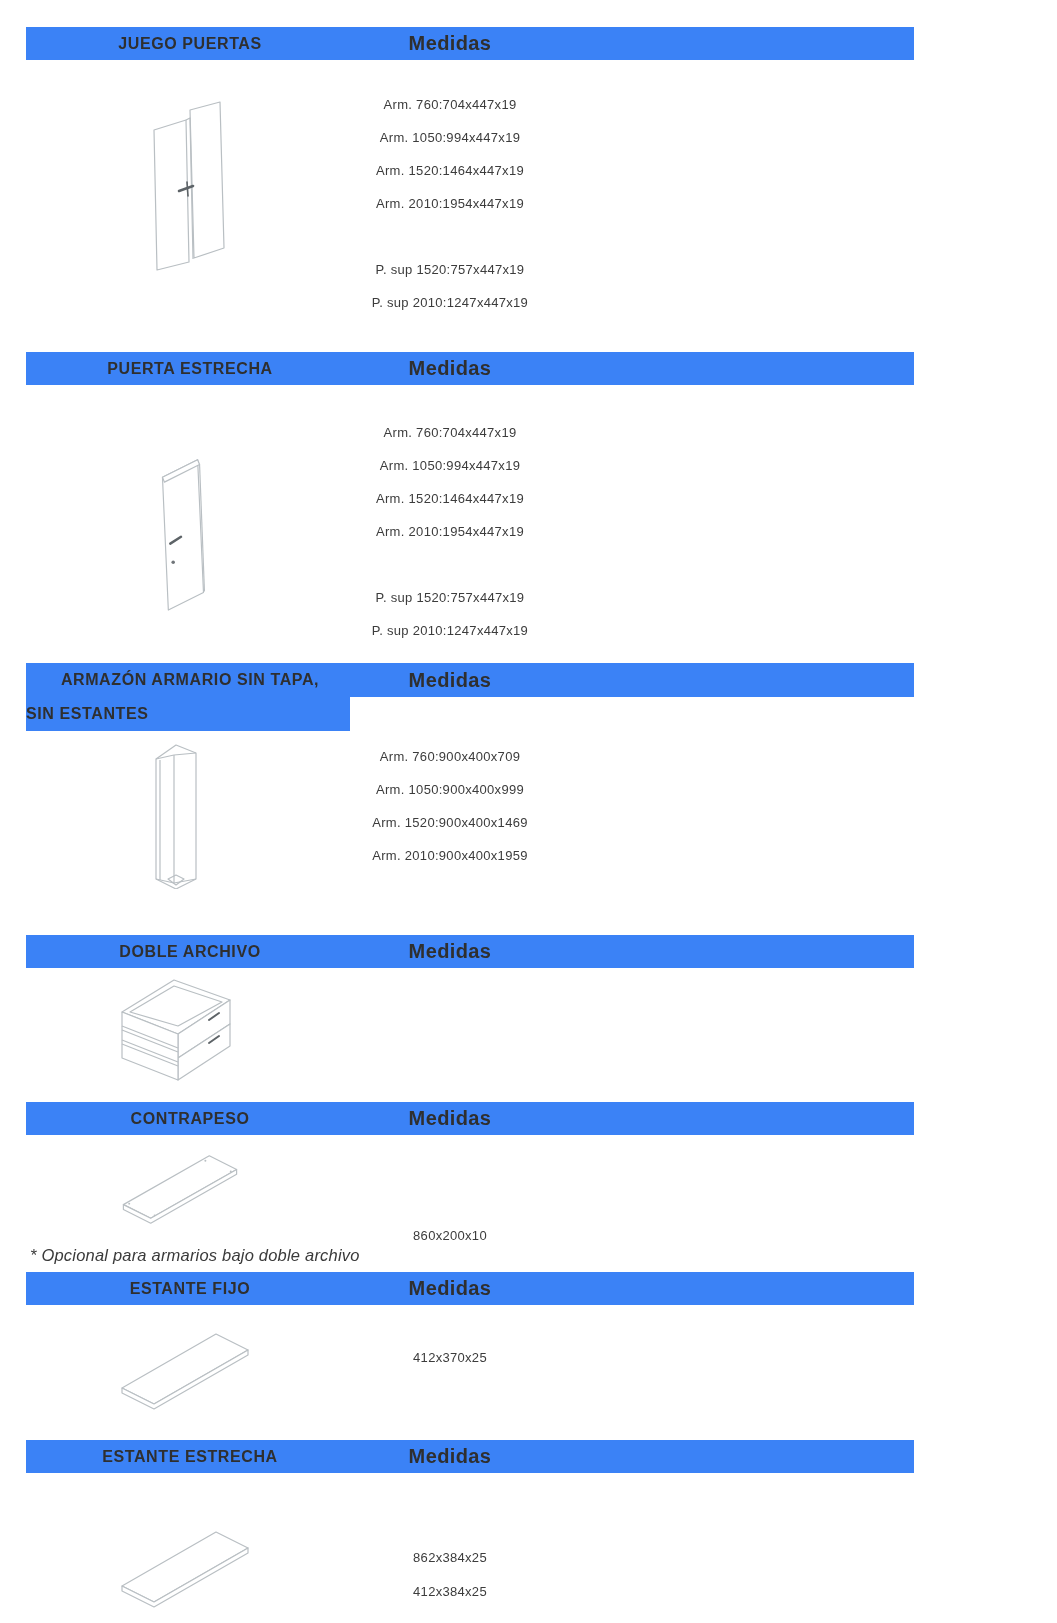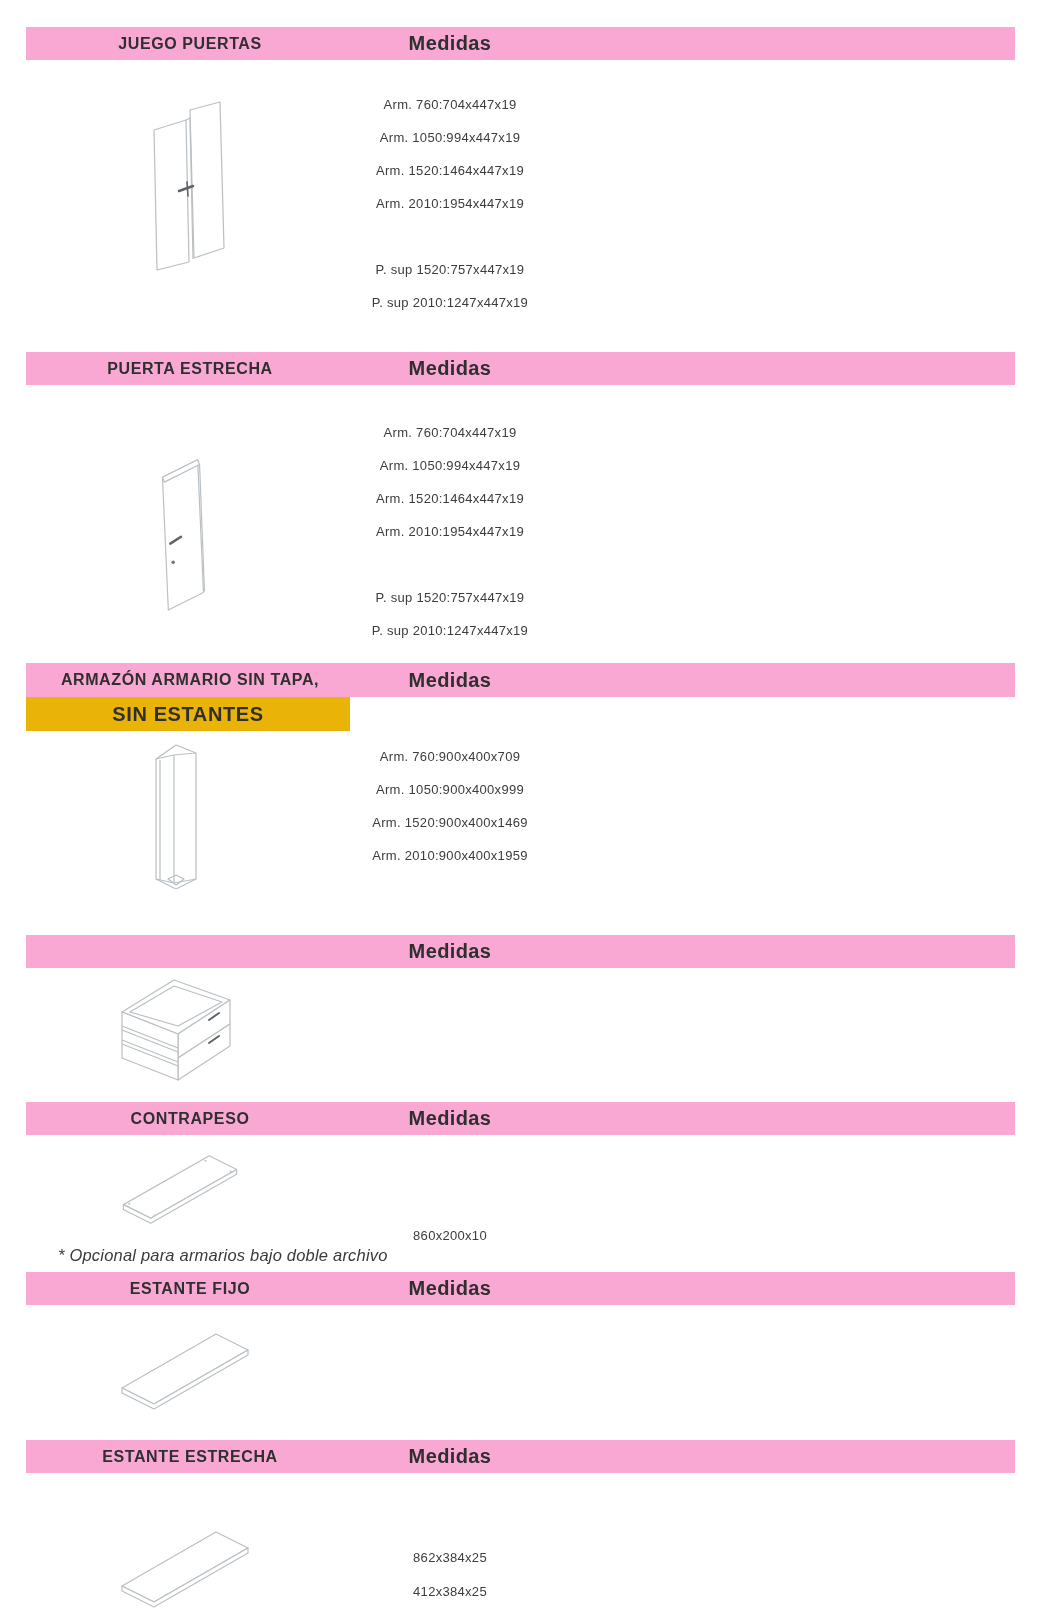--- a/index.html
+++ b/index.html
@@ -1,46 +1,46 @@
 <!DOCTYPE html>
 <html><head>
 <meta charset="utf-8">
 <style>
   html,body{margin:0;padding:0;background:#ffffff;}
   .page{
     position:relative;width:1057px;height:1623px;background:#ffffff;
     font-family:"Liberation Sans",sans-serif;color:#3c3c3c;overflow:hidden;
   }
   .bar{
-    position:absolute;left:26px;width:989px;height:33px;background:#f9a8d4;
+    position:absolute;left:26px;width:888px;height:33px;background:#3b82f6;
   }
   .bar .bar-title{
     position:absolute;left:0;top:0;width:328px;height:33px;line-height:33px;
     text-align:center;font-weight:700;font-size:16px;letter-spacing:0.6px;color:#2f2f2f;
   }
   .bar .bar-medidas{
     position:absolute;left:280px;top:0;width:288px;height:33px;line-height:33px;
     text-align:center;font-weight:700;font-size:20px;letter-spacing:0.4px;color:#2f2f2f;
   }
   .bar2{
-    position:absolute;left:26px;width:324px;height:34px;background:#eab308;
-    text-align:center;line-height:34px;font-weight:700;font-size:20px;
+    position:absolute;left:26px;width:324px;height:34px;background:#3b82f6;
+    text-align:left;line-height:34px;font-weight:700;font-size:16px;
     letter-spacing:0.6px;color:#2f2f2f;
   }
   .measures{
     position:absolute;left:306px;width:288px;text-align:center;
     font-size:13px;letter-spacing:0.3px;color:#3c3c3c;
   }
   .measures .ml{height:33px;line-height:33px;white-space:nowrap;}
   .measures .gap{margin-top:33px;}
   .figure{position:absolute;}
   .figure svg{display:block;width:100%;height:100%;}
   .footnote{
     position:absolute;left:30px;top:1246px;font-style:italic;font-size:16.5px;
-    letter-spacing:0.2px;color:#3a3a3a;white-space:nowrap;margin-left:28px;
+    letter-spacing:0.2px;color:#3a3a3a;white-space:nowrap;
   }
   .lineart{stroke:#b9bfc3;stroke-width:1.2;fill:#ffffff;stroke-linejoin:round;}
   .lineart-open{stroke:#b9bfc3;stroke-width:1.2;fill:none;stroke-linejoin:round;}
   .handle{stroke:#5d6367;stroke-width:2.5;stroke-linecap:round;}
   .dot{fill:#707579;}
 </style>
 </head>
 <body>
 
 <div class="page">
@@ -105,20 +105,21 @@
     </svg>
   </div>
   <div class="measures" style="top:740px;">
     <div class="ml">Arm. 760:900x400x709</div>
     <div class="ml">Arm. 1050:900x400x999</div>
     <div class="ml">Arm. 1520:900x400x1469</div>
     <div class="ml">Arm. 2010:900x400x1959</div>
   </div>
 
   <div class="bar" style="top:935px;">
+    <div class="bar-title">DOBLE ARCHIVO</div>
     <div class="bar-medidas">Medidas</div>
   </div>
   <div class="figure" style="left:116px;top:970px;width:122px;height:120px;">
     <svg viewBox="0 0 122 120" xmlns="http://www.w3.org/2000/svg">
       <polygon class="lineart" points="6,42 58,10 114,30 62,64"></polygon>
       <polygon class="lineart-open" points="14,42 58,16 106,32 62,56"></polygon>
       <polygon class="lineart" points="62,64 114,30 114,54 62,88"></polygon>
       <polygon class="lineart" points="62,88 114,54 114,76 62,110"></polygon>
       <polygon class="lineart" points="6,42 62,64 62,110 6,88"></polygon>
       <line class="lineart-open" x1="6" y1="56" x2="62" y2="78"></line>
@@ -154,20 +155,21 @@
     <div class="bar-title">ESTANTE FIJO</div>
     <div class="bar-medidas">Medidas</div>
   </div>
   <div class="figure" style="left:118px;top:1326px;width:134px;height:90px;">
     <svg viewBox="0 0 134 90" xmlns="http://www.w3.org/2000/svg">
       <polygon class="lineart" points="4,62 98,8 130,24 36,78"></polygon>
       <polygon class="lineart" points="4,62 36,78 130,24 130,29 36,83 4,67"></polygon>
     </svg>
   </div>
   <div class="measures" style="top:1341px;">
+    <div class="ml">412x370x25</div>
   </div>
 
   <div class="bar" style="top:1440px;">
     <div class="bar-title">ESTANTE ESTRECHA</div>
     <div class="bar-medidas">Medidas</div>
   </div>
   <div class="figure" style="left:118px;top:1524px;width:134px;height:90px;">
     <svg viewBox="0 0 134 90" xmlns="http://www.w3.org/2000/svg">
       <polygon class="lineart" points="4,62 98,8 130,24 36,78"></polygon>
       <polygon class="lineart" points="4,62 36,78 130,24 130,29 36,83 4,67"></polygon>

